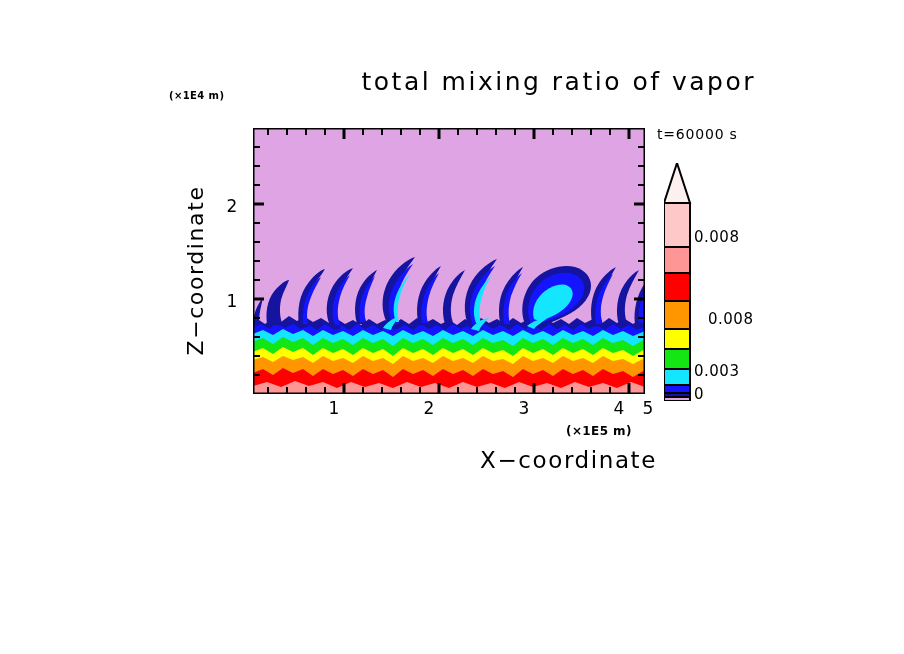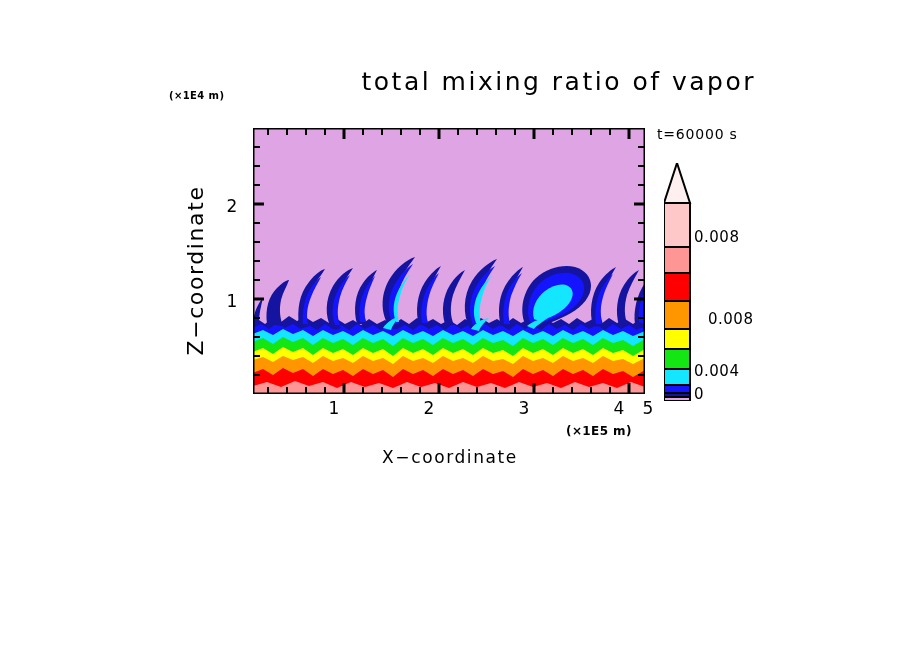--- a/index.html
+++ b/index.html
@@ -45,24 +45,24 @@
     font-size: 12px;
     font-weight: bold;
     letter-spacing: 0.4px;
   }
   #time-label {
     left: 657px; top: 126px;
     font-size: 14px;
     letter-spacing: 0.8px;
   }
   #xaxis-title {
-    left: 254px; top: 447px;
+    left: 265px; top: 447px;
     width: 392px;
-    text-align: center;
-    font-size: 17px;
+    text-align: right;
+    font-size: 23px;
     letter-spacing: 1.6px;
   }
   #yaxis-title {
     left: -5px; top: 258px;
     width: 400px;
     text-align: center;
     font-size: 22px;
     letter-spacing: 1.6px;
     transform: rotate(-90deg);
     transform-origin: center center;
@@ -385,16 +385,16 @@
       <line x1="0" y1="186" x2="26" y2="186"></line>
       <line x1="0" y1="206" x2="26" y2="206"></line>
       <line x1="0" y1="222" x2="26" y2="222"></line>
       <line x1="0" y1="230" x2="26" y2="230"></line>
       <line x1="0" y1="234" x2="26" y2="234"></line>
     </g>
   </svg>
 
   <div class="cbar-tick-label" style="left:694px; top:228px;">0.008</div>
   <div class="cbar-tick-label" style="left:708px; top:310px;">0.008</div>
-  <div class="cbar-tick-label" style="left:694px; top:362px;">0.004</div>
+  <div class="cbar-tick-label" style="left:694px; top:362px;">0.003</div>
   <div class="cbar-tick-label" style="left:694px; top:385px;">0</div>
 
 </div>
 
 </body></html>

